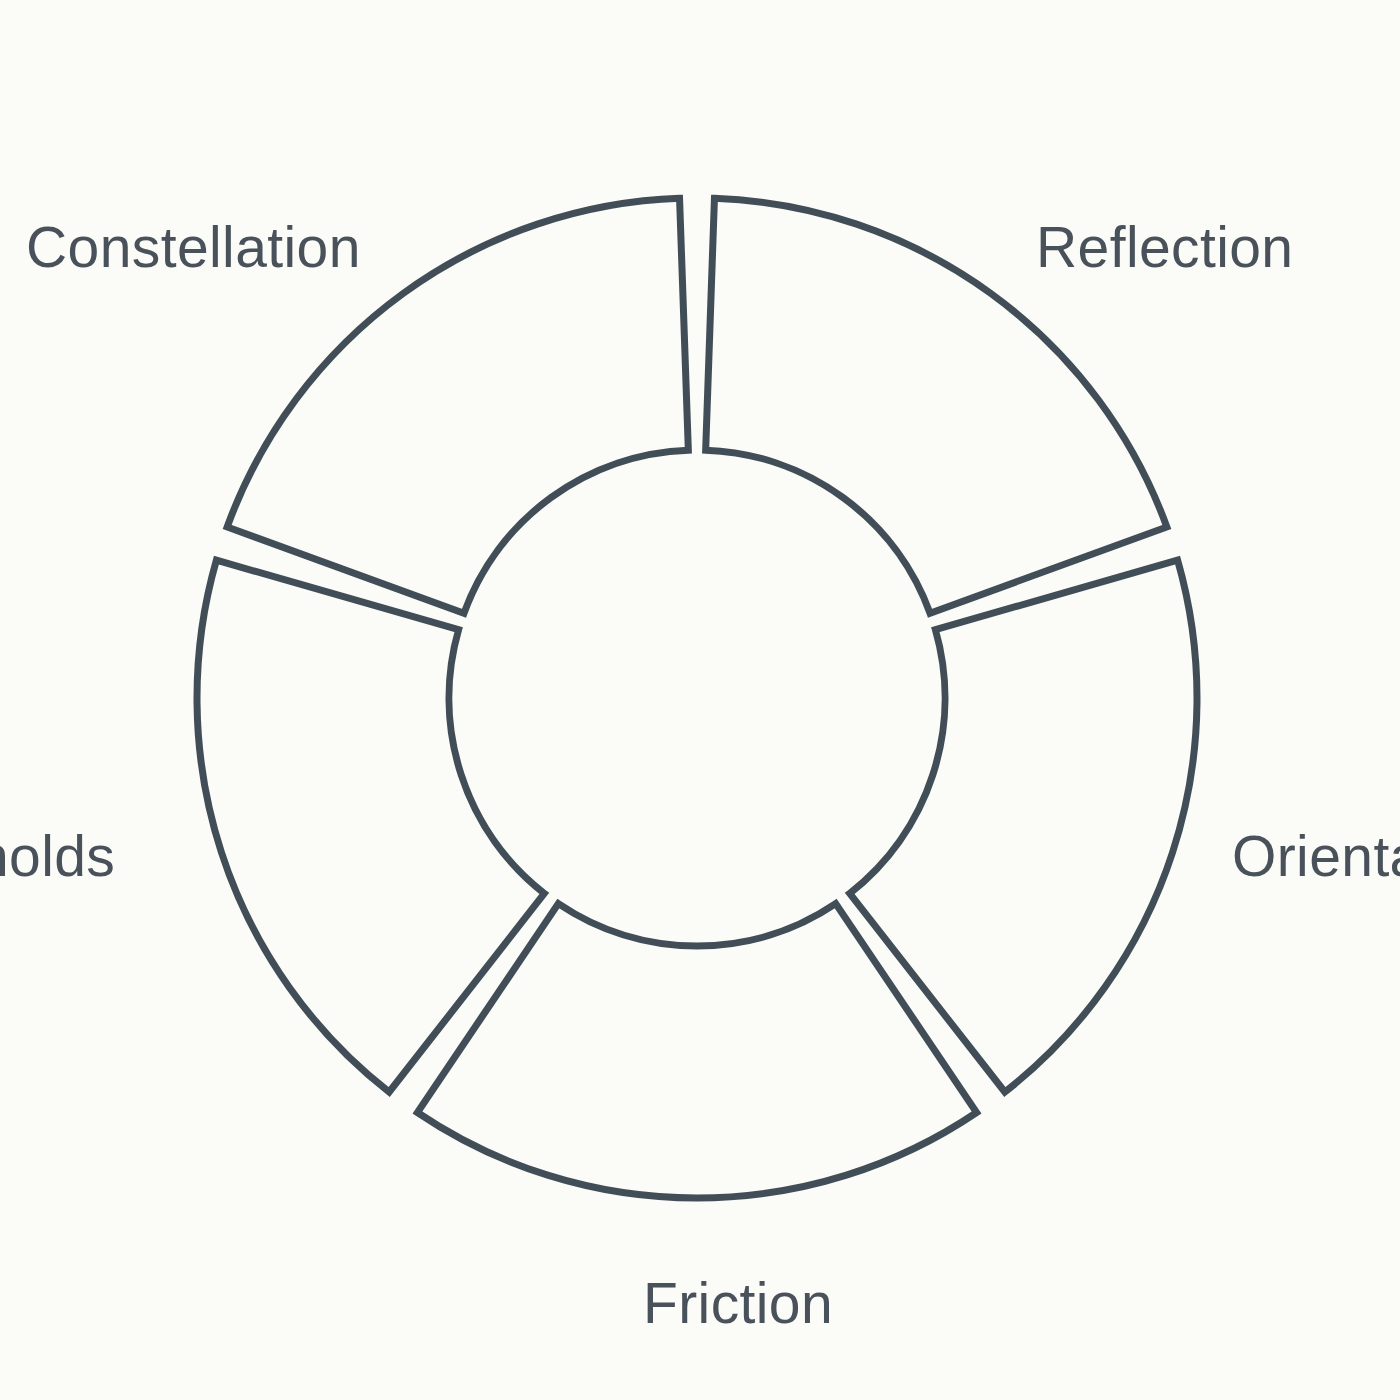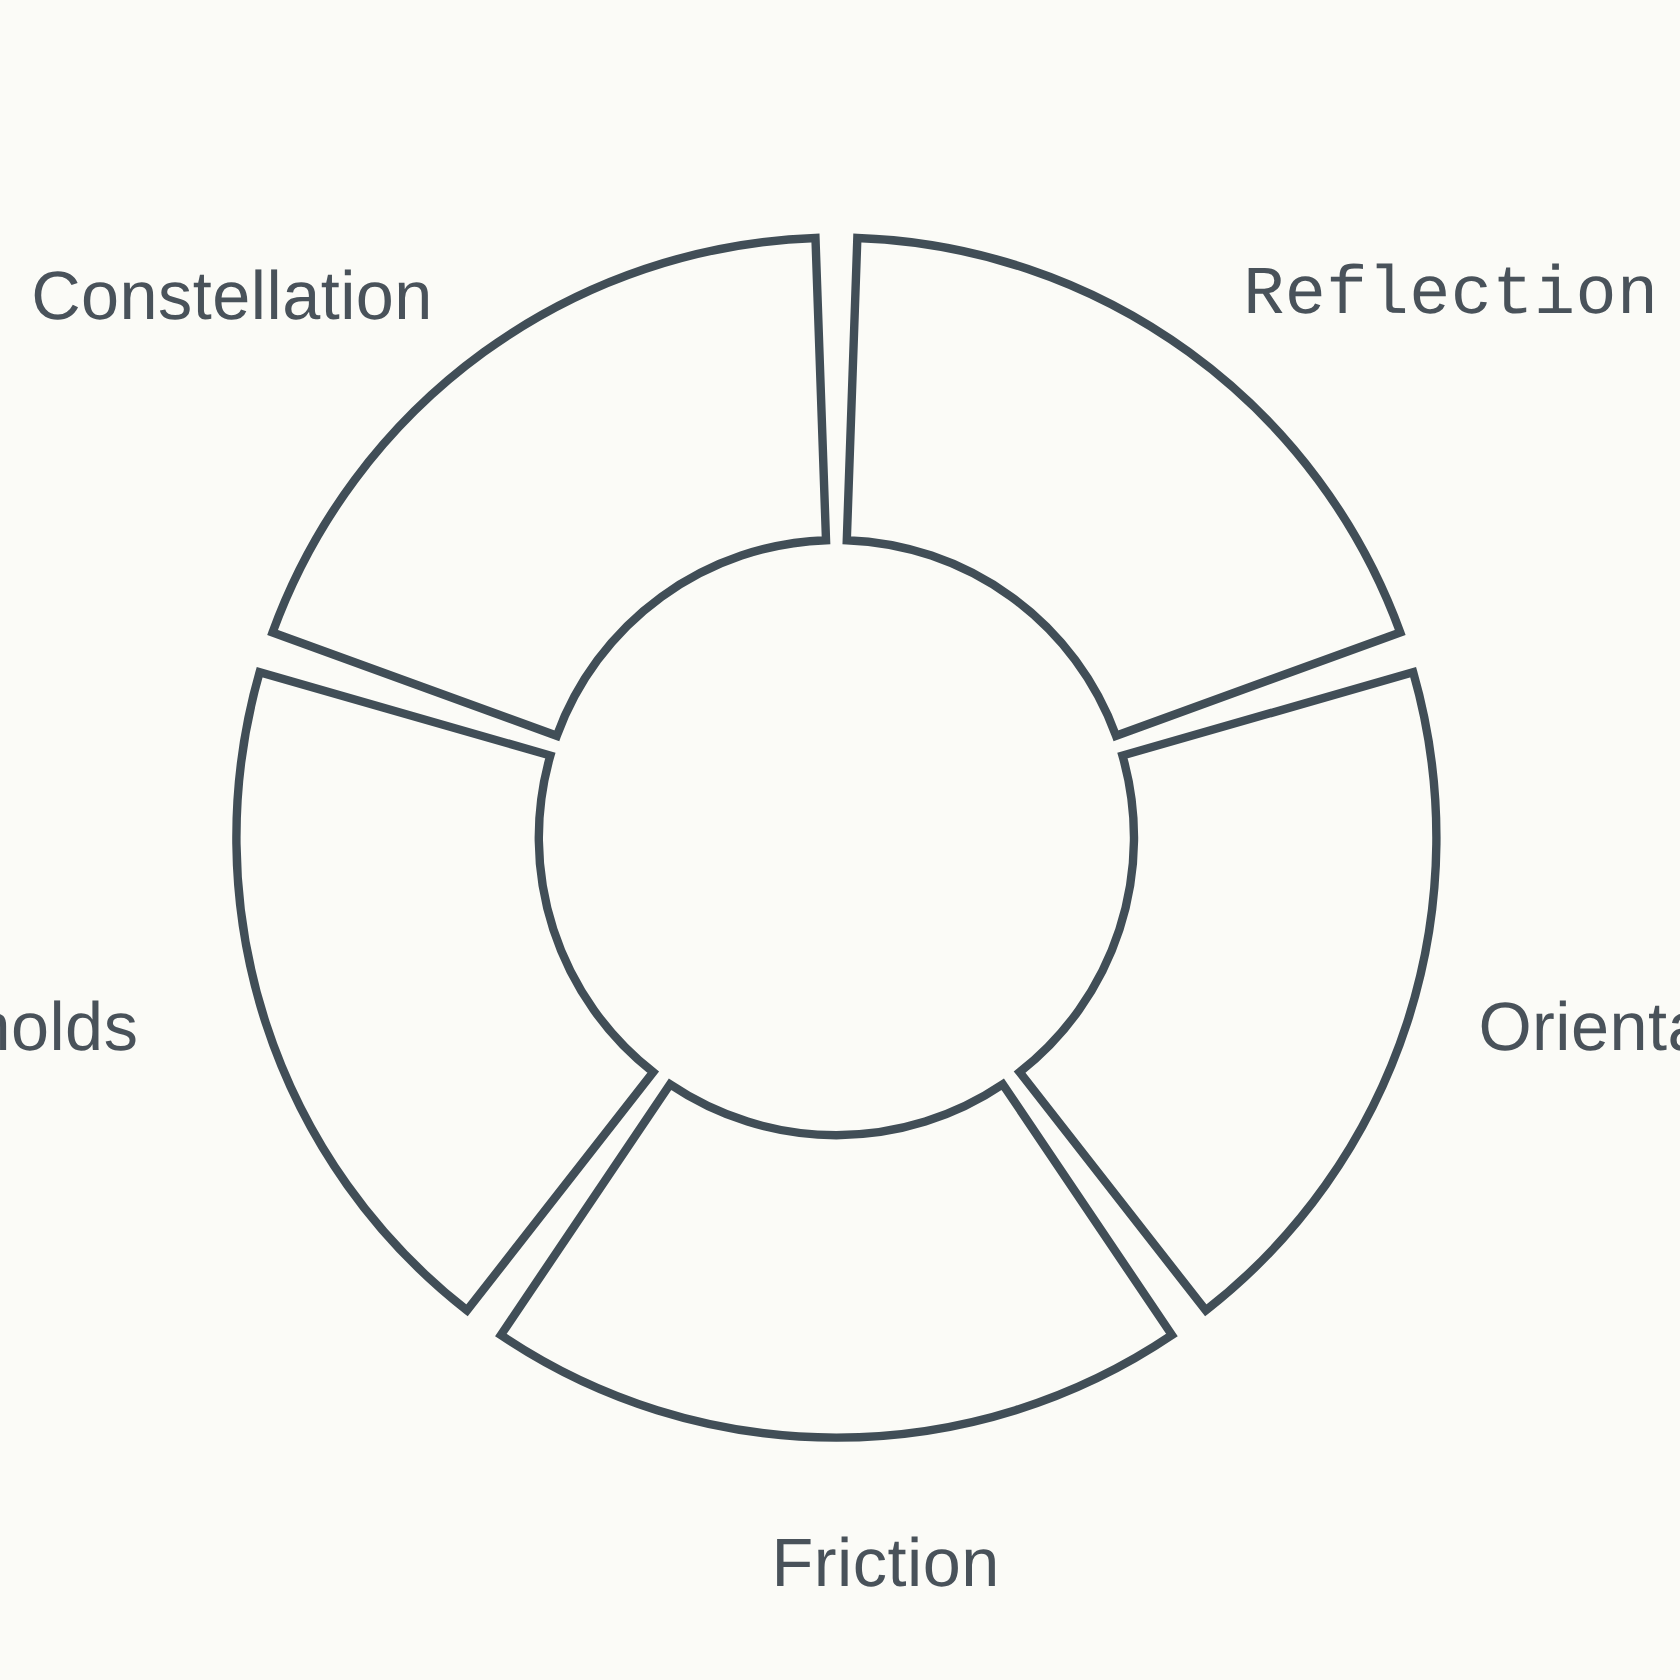--- a/index.html
+++ b/index.html
@@ -50,21 +50,20 @@
     white-space: nowrap;
     line-height: 1;
   }
   #label-constellation {
     left: 26px;
     top: 219px;
   }
   #label-reflection {
     left: 1036px;
     top: 219px;
-    font-family: Liberation Mono, monospace;
   }
   #label-orientation {
     left: 1232px;
     top: 828px;
   }
   #label-thresholds {
     left: -84px;
     top: 828px;
   }
   #label-friction {

